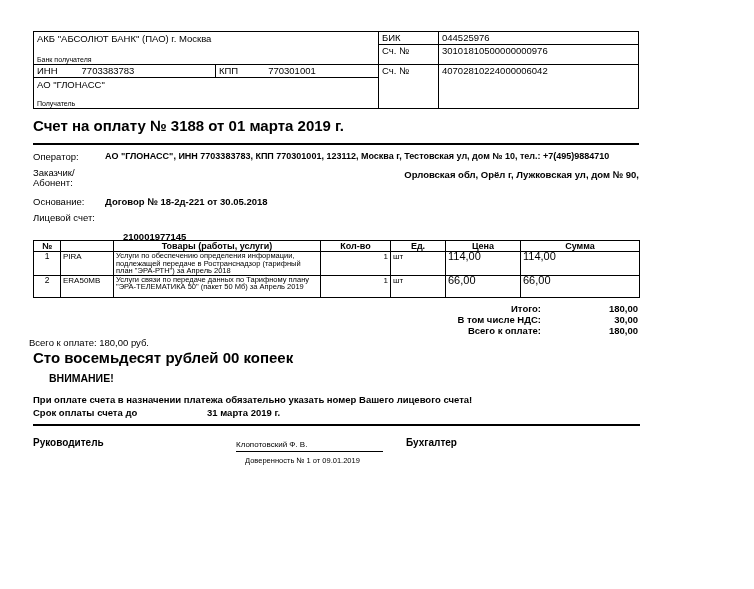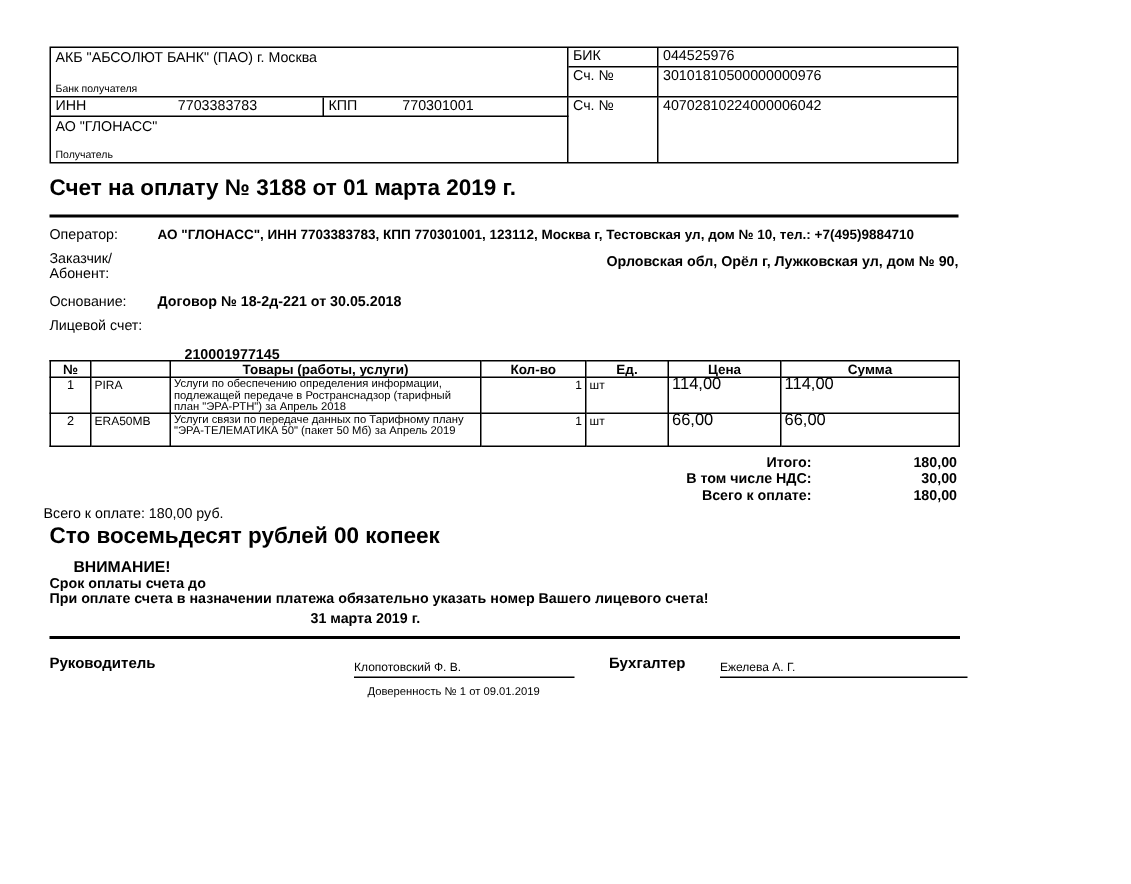--- a/index.html
+++ b/index.html
@@ -3,21 +3,21 @@
 <meta charset="utf-8">
 <style>
   html,body{margin:0;padding:0;background:#ffffff;}
   .page{position:relative;width:754px;height:589px;background:#ffffff;color:#000;
         font-family:"Liberation Sans","DejaVu Sans",sans-serif;overflow:hidden;}
   
   .bank{position:absolute;left:33px;top:31px;width:606px;height:78px;border:1px solid #000;box-sizing:border-box;}
   .bcell{position:absolute;box-sizing:border-box;font-size:9.5px;line-height:1.1;padding:2px 3px;overflow:hidden;}
   .bsub{position:absolute;left:3px;bottom:1px;font-size:7px;line-height:1;}
   #c-bankname{left:0;top:0;width:345px;height:33px;border-right:1px solid #000;border-bottom:1px solid #000;}
-  #c-inn{left:0;top:33px;width:182px;height:13px;border-right:1px solid #000;border-bottom:1px solid #000;padding-top:1px;gap:37px;}
+  #c-inn{left:0;top:33px;width:182px;height:13px;border-right:1px solid #000;border-bottom:1px solid #000;padding-top:1px;}
   #c-kpp{left:182px;top:33px;width:163px;height:13px;border-right:1px solid #000;border-bottom:1px solid #000;padding-top:1px;}
   #c-payee{left:0;top:46px;width:345px;height:30px;border-right:1px solid #000;}
   #c-bik-l{left:345px;top:0;width:60px;height:13px;border-right:1px solid #000;border-bottom:1px solid #000;padding-top:1px;}
   #c-bik-v{left:405px;top:0;width:199px;height:13px;border-bottom:1px solid #000;padding-top:1px;}
   #c-corr-l{left:345px;top:13px;width:60px;height:20px;border-right:1px solid #000;border-bottom:1px solid #000;padding-top:1px;}
   #c-corr-v{left:405px;top:13px;width:199px;height:20px;border-bottom:1px solid #000;padding-top:1px;}
   #c-acc-l{left:345px;top:33px;width:60px;height:43px;border-right:1px solid #000;padding-top:1px;}
   #c-acc-v{left:405px;top:33px;width:199px;height:43px;padding-top:1px;}
   .lblval{display:flex;}
   .lblval .v{margin-left:24px;}
@@ -152,23 +152,22 @@
   <div class="trow" style="top:325px;">
     <span class="tl">Всего к оплате:</span>
     <span class="tv">180,00</span>
   </div>
 
   <div class="abs lab" style="left:29px;top:337px;">Всего к оплате: 180,00 руб.</div>
   <div class="abs" style="left:33px;top:349px;font-size:15px;font-weight:bold;">Сто восемьдесят рублей 00 копеек</div>
 
   <div class="abs" style="left:33px;top:372px;font-size:10.5px;font-weight:bold;margin-left:16px;">ВНИМАНИЕ!</div>
   <div class="abs" style="left:33px;top:394px;font-size:9.5px;font-weight:bold;">При оплате счета в назначении платежа обязательно указать номер Вашего лицевого счета!</div>
-  <div class="abs" style="left:33px;top:384px;font-size:9.5px;font-weight:bold;">Срок оплаты счета до</div>
+  <div class="abs" style="left:33px;top:407px;font-size:9.5px;font-weight:bold;">Срок оплаты счета до</div>
   <div class="abs" style="left:207px;top:407px;font-size:9.5px;font-weight:bold;">31 марта 2019 г.</div>
 
   <div class="abs hr-thick"></div>
   <div class="abs siglab" style="left:33px;top:437px;">Руководитель</div>
   <div class="sigline" id="sig1">Клопотовский Ф. В.</div>
   <div class="abs tiny" style="left:245px;top:456px;">Доверенность № 1 от 09.01.2019</div>
   <div class="abs siglab" style="left:406px;top:437px;">Бухгалтер</div>
-  <div class="sigline" id="sig2">Ежелева А. Г.</div>
 
 </div>
 
 </body></html>

